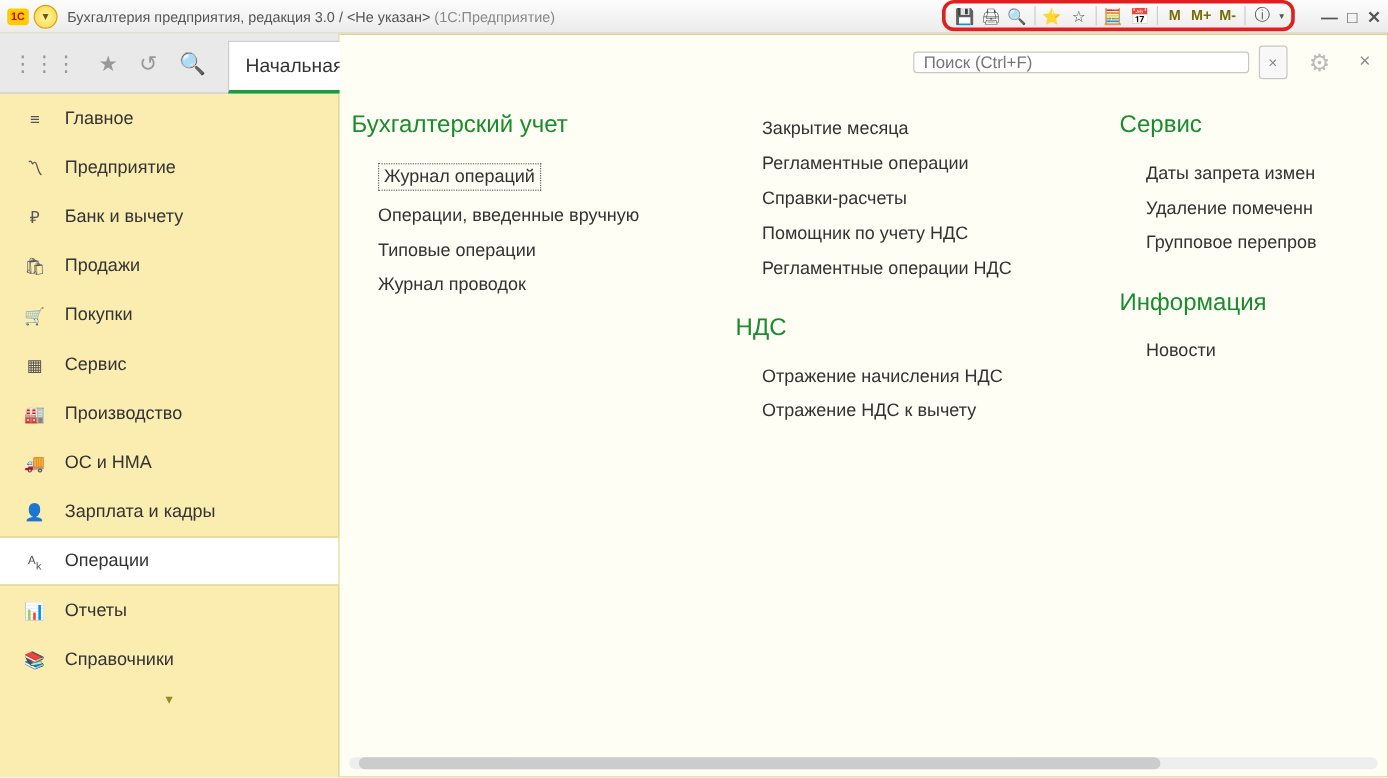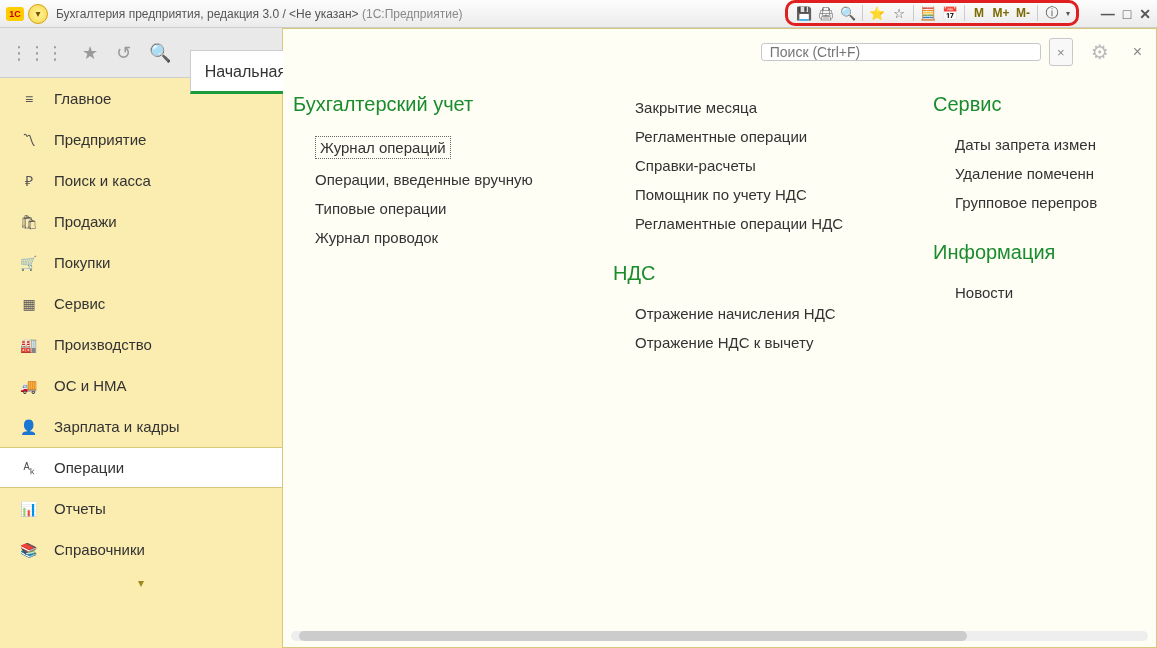--- a/index.html
+++ b/index.html
@@ -90,21 +90,21 @@
 .sidebar-top .tab-label {
   background: #fff;
   color: #333;
   font-size: 16px;
   padding: 12px 14px 10px 14px;
   border-top: 1px solid #ccc;
   border-left: 1px solid #ccc;
   border-right: 1px solid #ccc;
   border-bottom: 3px solid #1a9c3a;
   position: relative;
-  top: 19px;
+  top: 3px;
 }
 .sidebar-item {
   display: flex; align-items: center;
   height: 41px;
   padding: 0 20px;
   color: #333;
   font-size: 15px;
   gap: 16px;
   cursor: default;
 }
@@ -254,21 +254,21 @@
     <div class="sidebar-item">
         <span class="si-icon">≡</span>
         <span>Главное</span>
       </div>
     <div class="sidebar-item">
         <span class="si-icon">〽</span>
         <span>Предприятие</span>
       </div>
     <div class="sidebar-item">
         <span class="si-icon">₽</span>
-        <span>Поиск и касса</span>
+        <span>Банк и вычету</span>
       </div>
     <div class="sidebar-item">
         <span class="si-icon">🛍</span>
         <span>Продажи</span>
       </div>
     <div class="sidebar-item">
         <span class="si-icon">🛒</span>
         <span>Покупки</span>
       </div>
     <div class="sidebar-item">

